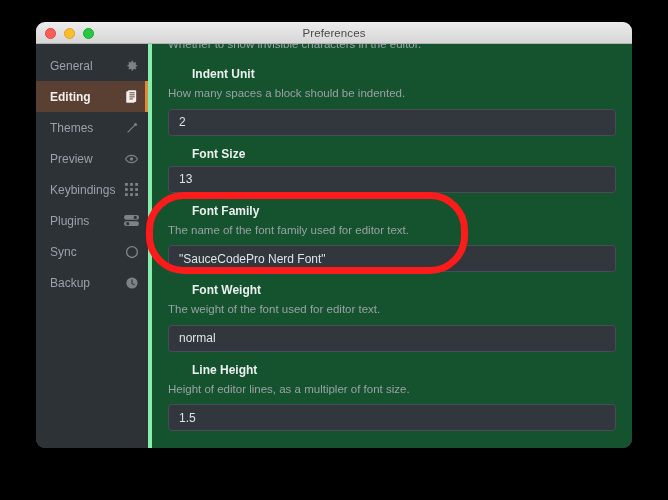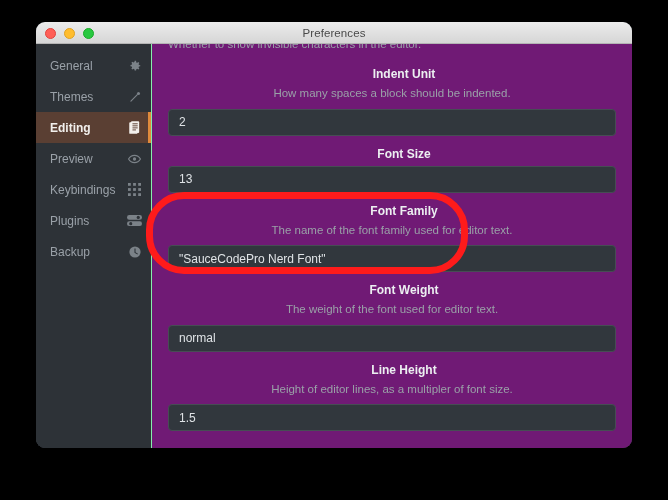--- a/index.html
+++ b/index.html
@@ -72,21 +72,21 @@
     display: flex;
     height: 404px;
     background: #343a40;
   }
 
   
   #sidebar {
     width: 116px;
     flex: 0 0 116px;
     background: #2d3237;
-    border-right: 1px solid #86efac;
+    border-right: 4px solid #86efac;
     padding-top: 6px;
   }
   .side-item {
     position: relative;
     height: 31px;
     display: flex;
     align-items: center;
     padding: 0 9px 0 14px;
     color: #9aa1a8;
     font-size: 12px;
@@ -108,24 +108,23 @@
     position: absolute;
     right: 0; top: 0; bottom: 0;
     width: 3px;
     background: #e08a3c;
   }
 
   
   #main {
     flex: 1;
     position: relative;
-    background: #701a75;
+    background: #14532d;
     overflow: hidden;
     padding: 0 16px;
-    text-align: center;
   }
 
   .setting { padding-top: 11px; }
   .setting-title {
     font-size: 12px;
     font-weight: bold;
     color: #eceff1;
     margin-bottom: 5px;
     padding-left: 24px;
   }
@@ -196,40 +195,40 @@
         <div class="side-item">
           <span class="side-label">General</span>
           <span class="side-icon">
             <svg width="14" height="14" viewBox="0 0 24 24" fill="currentColor">
               <path d="M12 8.5a3.5 3.5 0 1 0 0 7 3.5 3.5 0 0 0 0-7zm0 5.6a2.1 2.1 0 1 1 0-4.2 2.1 2.1 0 0 1 0 4.2z"></path>
               <path d="M21 13.2v-2.4l-2.2-.4a7 7 0 0 0-.7-1.7l1.3-1.8-1.7-1.7-1.8 1.3a7 7 0 0 0-1.7-.7L13.8 3h-2.4l-.4 2.2a7 7 0 0 0-1.7.7L7.5 4.6 5.8 6.3l1.3 1.8a7 7 0 0 0-.7 1.7L4.2 10.2v2.4l2.2.4c.16.6.4 1.17.7 1.7l-1.3 1.8 1.7 1.7 1.8-1.3c.53.3 1.1.54 1.7.7l.4 2.2h2.4l.4-2.2c.6-.16 1.17-.4 1.7-.7l1.8 1.3 1.7-1.7-1.3-1.8c.3-.53.54-1.1.7-1.7l2.2-.4z"></path>
             </svg>
           </span>
         </div>
 
-        <div class="side-item">
-          <span class="side-label">Themes</span>
-          <span class="side-icon">
-            <svg width="14" height="14" viewBox="0 0 24 24" fill="none" stroke="currentColor" stroke-width="2" stroke-linecap="round">
-              <path d="M5 19 L16 8"></path>
-              <circle cx="18" cy="6" r="2.6" fill="currentColor" stroke="none"></circle>
-            </svg>
-          </span>
-        </div>
-
         <div class="side-item active">
           <span class="side-label">Editing</span>
           <span class="side-icon">
             <svg width="13" height="14" viewBox="0 0 20 24" fill="currentColor">
               <rect x="1" y="2" width="14" height="20" rx="1.5"></rect>
               <rect x="4" y="0.5" width="14" height="20" rx="1.5" fill="#f2efec"></rect>
               <rect x="6.5" y="4" width="9" height="1.6" fill="#5a3f33"></rect>
               <rect x="6.5" y="7.5" width="9" height="1.6" fill="#5a3f33"></rect>
               <rect x="6.5" y="11" width="9" height="1.6" fill="#5a3f33"></rect>
               <rect x="6.5" y="14.5" width="6" height="1.6" fill="#5a3f33"></rect>
+            </svg>
+          </span>
+        </div>
+
+        <div class="side-item">
+          <span class="side-label">Themes</span>
+          <span class="side-icon">
+            <svg width="14" height="14" viewBox="0 0 24 24" fill="none" stroke="currentColor" stroke-width="2" stroke-linecap="round">
+              <path d="M5 19 L16 8"></path>
+              <circle cx="18" cy="6" r="2.6" fill="currentColor" stroke="none"></circle>
             </svg>
           </span>
         </div>
 
         <div class="side-item">
           <span class="side-label">Preview</span>
           <span class="side-icon">
             <svg width="15" height="14" viewBox="0 0 24 24" fill="none" stroke="currentColor" stroke-width="2">
               <path d="M1.8 12S5.5 5.8 12 5.8 22.2 12 22.2 12 18.5 18.2 12 18.2 1.8 12 1.8 12z"></path>
               <circle cx="12" cy="12" r="2.8" fill="currentColor" stroke="none"></circle>
@@ -259,20 +258,28 @@
           <span class="side-icon">
             <svg width="15" height="13" viewBox="0 0 18 14" fill="currentColor">
               <rect x="0" y="0.5" width="18" height="5.5" rx="2.75"></rect>
               <circle cx="13.5" cy="3.25" r="1.9" fill="#2d3237"></circle>
               <rect x="0" y="8" width="18" height="5.5" rx="2.75"></rect>
               <circle cx="4.5" cy="10.75" r="1.9" fill="#2d3237"></circle>
             </svg>
           </span>
         </div>
 
+        <div class="side-item">
+          <span class="side-label">Sync</span>
+          <span class="side-icon">
+            <svg width="14" height="14" viewBox="0 0 16 16" fill="none" stroke="currentColor" stroke-width="1.6">
+              <circle cx="8" cy="8" r="6.2"></circle>
+            </svg>
+          </span>
+        </div>
 
         <div class="side-item">
           <span class="side-label">Backup</span>
           <span class="side-icon">
             <svg width="14" height="14" viewBox="0 0 16 16" fill="currentColor">
               <circle cx="8" cy="8" r="6.4"></circle>
               <path d="M7.4 4h1.2v4.3l2.8 1.6-.6 1-3.4-2z" fill="#2d3237"></path>
             </svg>
           </span>
         </div>

